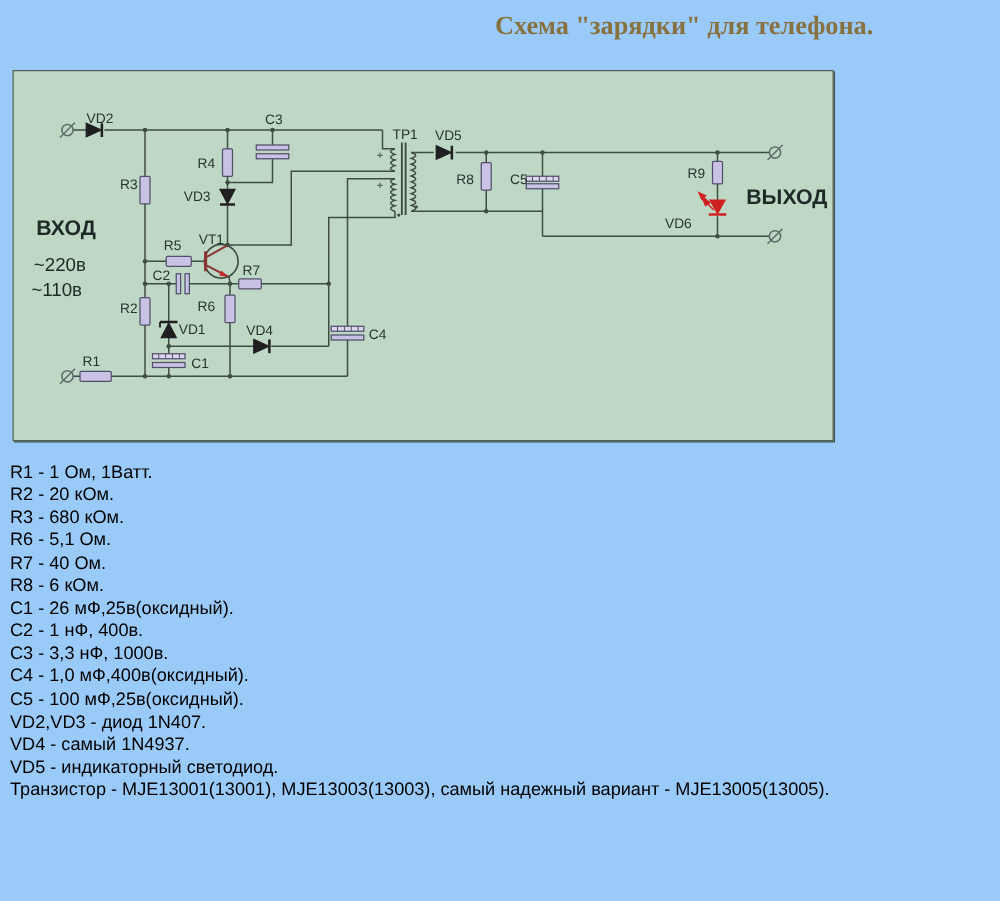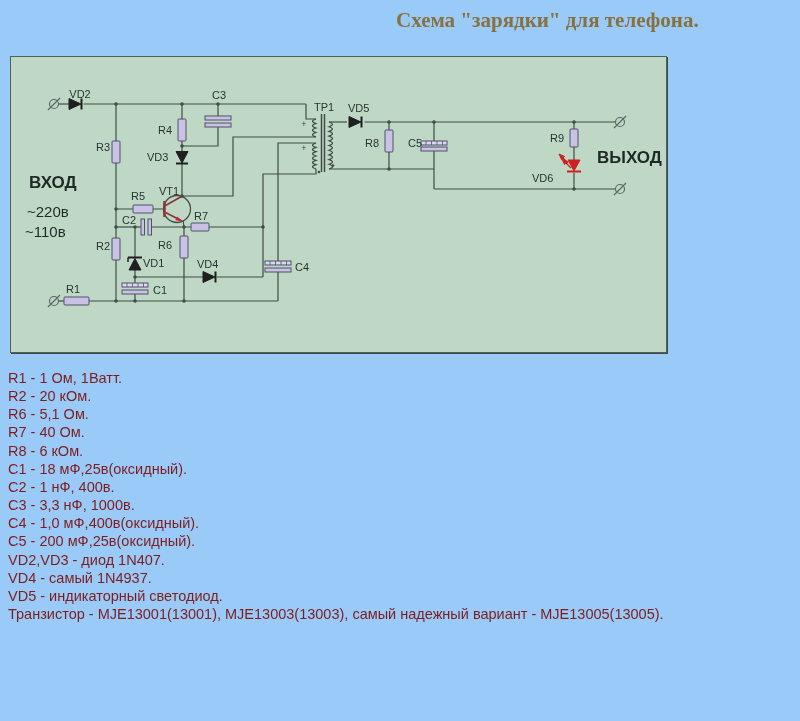--- a/index.html
+++ b/index.html
@@ -3,21 +3,21 @@
 <meta charset="utf-8">
 <style>
   html,body{margin:0;padding:0;background:#9acaf8;}
   .screen{position:relative;width:800px;height:721px;background:#9acaf8;overflow:hidden;
           font-family:"Liberation Sans",sans-serif;}
   .title{position:absolute;left:396px;top:8px;font-family:"Liberation Serif",serif;
          font-size:21px;font-weight:bold;color:#87713e;white-space:nowrap;}
   .panel{position:absolute;left:10px;top:56px;width:655px;height:295px;
          background:#bfd8c5;border:1px solid #51605b;box-shadow:1px 1px 0 #3d4a46;}
   .parts{position:absolute;left:8px;top:369px;width:780px;
-         font-size:14.5px;line-height:18.15px;color:#7f1d1d;}
+         font-size:14.5px;line-height:18.15px;color:#000000;}
   svg text{font-family:"Liberation Sans",sans-serif;}
   .lbl{font-size:11px;fill:#273430;}
   .big{font-size:17px;font-weight:bold;fill:#1e2a26;}
   .volt{font-size:15px;fill:#1e2a26;}
   .plus{font-size:9px;fill:#3f4d45;}
 </style>
 </head>
 <body>
 
 <div class="screen">
@@ -216,27 +216,28 @@
       <text class="big" x="18" y="131">ВХОД</text>
       <text class="volt" x="16" y="160">~220в</text>
       <text class="volt" x="14" y="180">~110в</text>
       <text class="big" x="586" y="106">ВЫХОД</text>
     </svg>
   </div>
 
   <div class="parts">
     <div>R1 - 1 Ом, 1Ватт.</div>
     <div>R2 - 20 кОм.</div>
+    <div>R3 - 680 кОм.</div>
     <div>R6 - 5,1 Ом.</div>
     <div>R7 - 40 Ом.</div>
     <div>R8 - 6 кОм.</div>
-    <div>C1 - 18 мФ,25в(оксидный).</div>
+    <div>C1 - 26 мФ,25в(оксидный).</div>
     <div>C2 - 1 нФ, 400в.</div>
     <div>C3 - 3,3 нФ, 1000в.</div>
     <div>C4 - 1,0 мФ,400в(оксидный).</div>
-    <div>C5 - 200 мФ,25в(оксидный).</div>
+    <div>C5 - 100 мФ,25в(оксидный).</div>
     <div>VD2,VD3 - диод 1N407.</div>
     <div>VD4 - самый 1N4937.</div>
     <div>VD5 - индикаторный светодиод.</div>
     <div>Транзистор - MJE13001(13001), MJE13003(13003), самый надежный вариант - MJE13005(13005).</div>
   </div>
 
 </div>
 
 </body></html>

